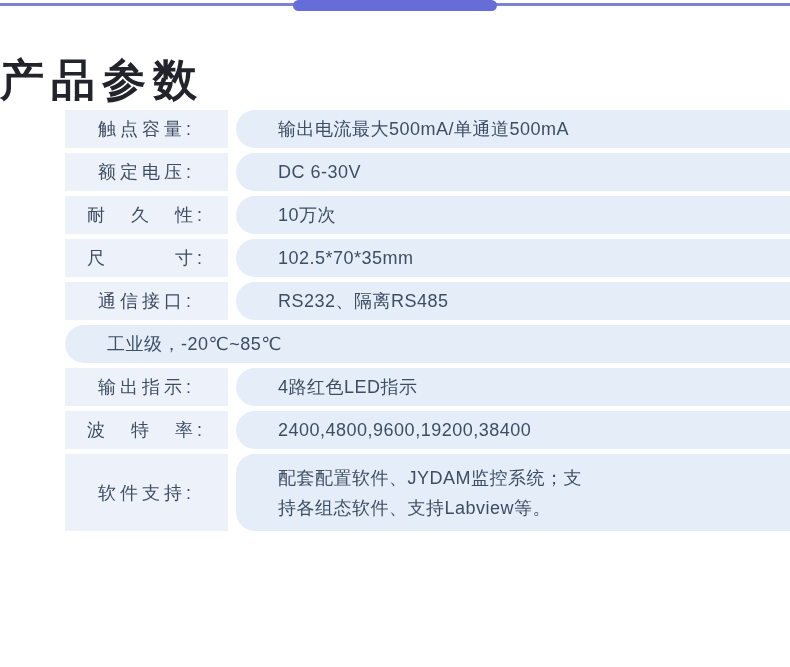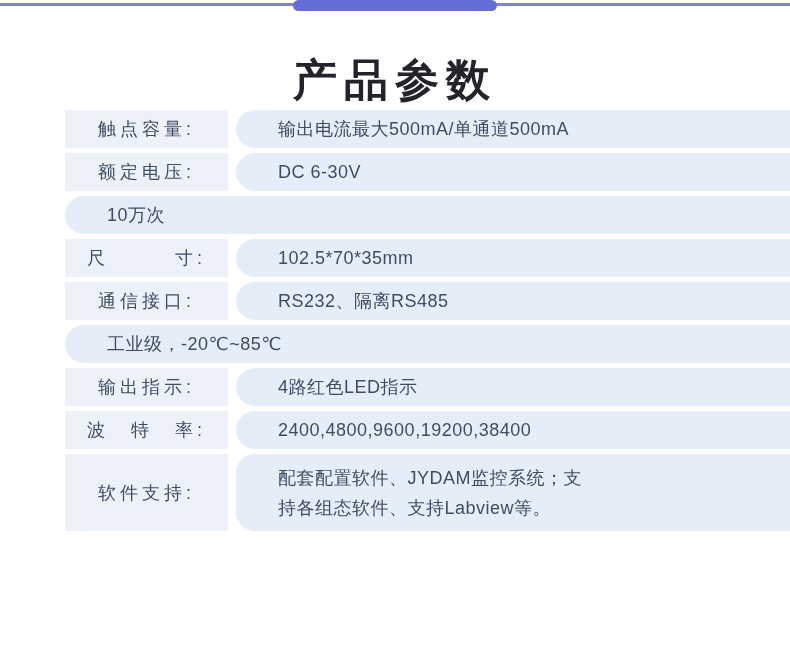--- a/index.html
+++ b/index.html
@@ -19,21 +19,20 @@
   }
   .top-bar {
     position: absolute; top: 0; left: 293px; width: 204px; height: 11px;
     background: var(--accent-bar, #676dd8);
     border-radius: 6px;
   }
 
   
   .page-title {
     position: absolute; top: 22px; left: 0; width: 790px;
-    text-align: center;
     font-size: 44px; font-weight: 700;
     letter-spacing: 7px;
     color: var(--title-color, #23242b);
   }
 
   
   .spec-table { position: absolute; top: 110px; left: 65px; width: 784px; }
   .row { display: flex; margin-bottom: 5px; }
   .cell {
     box-sizing: border-box;
@@ -77,20 +76,21 @@
     <div class="cell label">触点容量:</div>
     <div class="cell value">输出电流最大500mA/单通道500mA</div>
   </div>
 
   <div class="row">
     <div class="cell label">额定电压:</div>
     <div class="cell value">DC 6-30V</div>
   </div>
 
   <div class="row">
+    <div class="cell label">耐　久　性:</div>
     <div class="cell value">10万次</div>
   </div>
 
   <div class="row">
     <div class="cell label">尺　　　寸:</div>
     <div class="cell value">102.5*70*35mm</div>
   </div>
 
   <div class="row">
     <div class="cell label">通信接口:</div>

